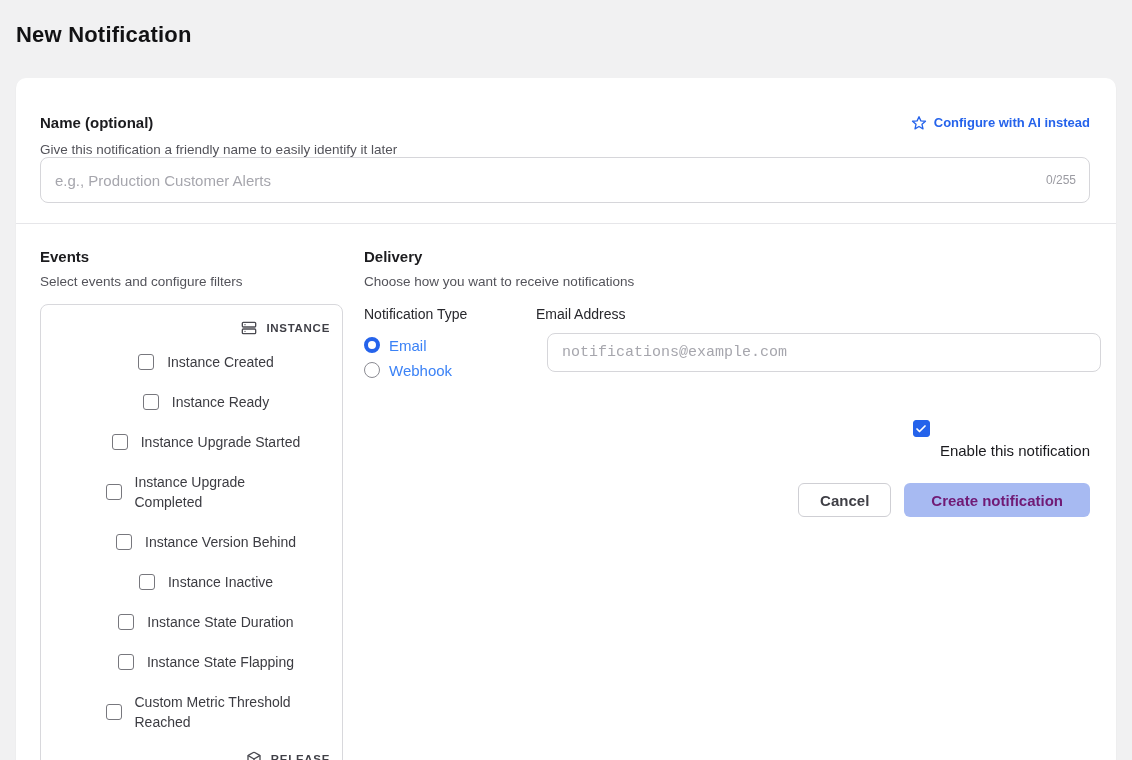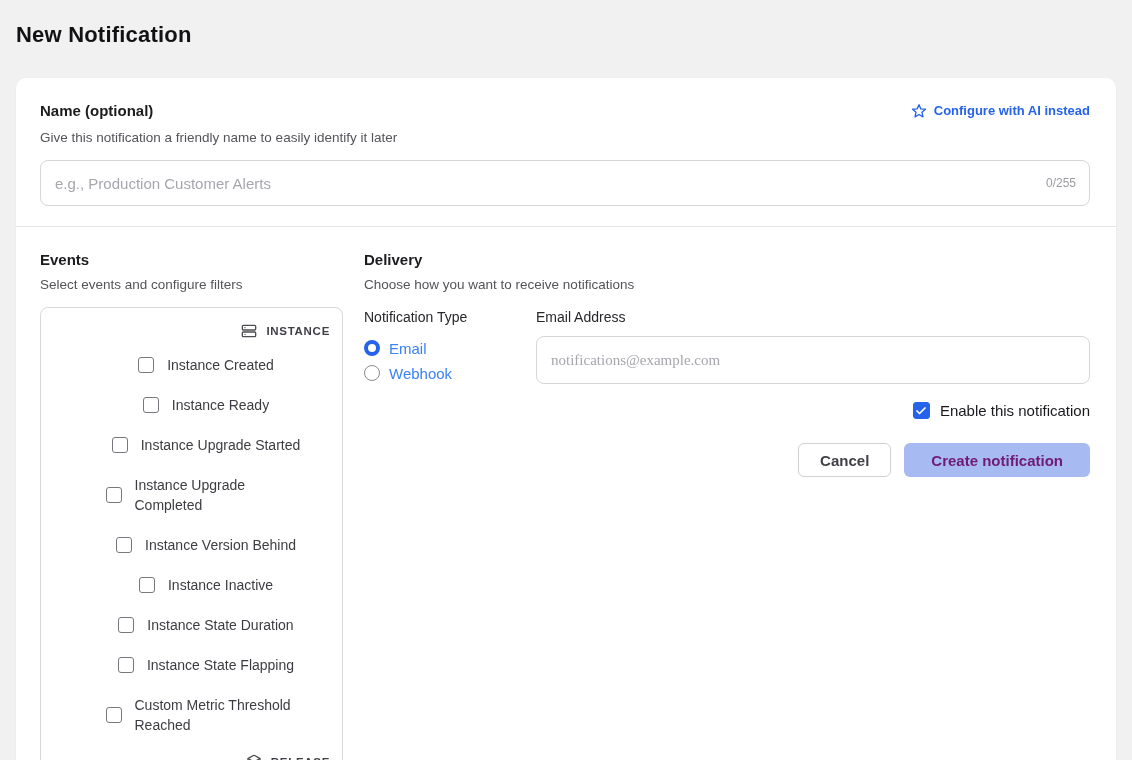--- a/index.html
+++ b/index.html
@@ -22,31 +22,31 @@
   }
 
   .card {
     margin: 0 16px;
     background: #ffffff;
     border-radius: 10px;
     box-shadow: 0 1px 2px rgba(0,0,0,0.05);
   }
 
   
-  .name-section { padding: 24px 26px 20px 24px; }
+  .name-section { padding: 36px 26px 20px 24px; }
   .name-header { display: flex; justify-content: space-between; align-items: center; }
   .section-title { font-size: 15px; font-weight: 700; color: #1c1c1f; }
   .ai-link {
     display: flex; align-items: center; gap: 7px;
     color: #2563eb; font-size: 13px; font-weight: 600; cursor: pointer;
   }
   .ai-link svg { display: block; }
   .section-sub { margin-top: 11px; font-size: 13.5px; color: #53535a; }
 
-  .name-input-wrap { position: relative; margin-top: 15px; }
+  .name-input-wrap { position: relative; }
   .text-input {
     width: 100%; height: 46px;
     border: 1px solid #d6d6da; border-radius: 8px;
     padding: 0 64px 0 14px;
     font-family: "Liberation Sans", sans-serif;
     font-size: 15px; color: #18181b;
     outline: none; background: #fff;
   }
   .text-input::placeholder { color: #a6a6ad; }
   .char-counter {
@@ -107,40 +107,40 @@
   .radio {
     width: 16px; height: 16px; border-radius: 50%; flex-shrink: 0;
     border: 1px solid #8b8b92; background: #fff;
   }
   .radio.selected { border: 4.5px solid #2563eb; }
   .radio-label { font-size: 15px; color: #3b82f6; }
 
   .email-block { flex: 1; min-width: 0; }
   .email-input-wrap { margin-top: 11px; }
   .email-input {
-    width: 100%; height: 48px;
+    width: 100%; height: 39px;
     border: 1px solid #d6d6da; border-radius: 8px;
     padding: 0 14px;
-    font-family: Liberation Serif, serif;
-    font-size: 15px; color: #18181b; outline: none;
+    font-family: Liberation Mono, monospace;
+    font-size: 15px; color: #18181b; outline: none; margin-left: 11px;
   }
   .email-input::placeholder { color: #a6a6ad; }
 
   .enable-row {
     margin-top: 18px;
     display: flex; justify-content: flex-end; align-items: center; gap: 10px;
     cursor: pointer;
   }
   .checkbox.checked {
     width: 17px; height: 17px;
     background: #2563eb; border-color: #2563eb;
     display: flex; align-items: center; justify-content: center;
   }
   .checkbox.checked svg { display: block; }
-  .enable-label { font-size: 15px; color: #1a1a1e; }
+  .enable-label { font-size: 15px; color: #1a1a1e; margin-top: 44px; }
 
   .buttons-row { margin-top: 24px; display: flex; justify-content: flex-end; gap: 13px; }
   .btn {
     height: 34px; border-radius: 6px;
     font-family: "Liberation Sans", sans-serif;
     font-size: 15px; font-weight: 700;
     display: inline-flex; align-items: center; justify-content: center;
     cursor: pointer;
   }
   .btn-cancel {

